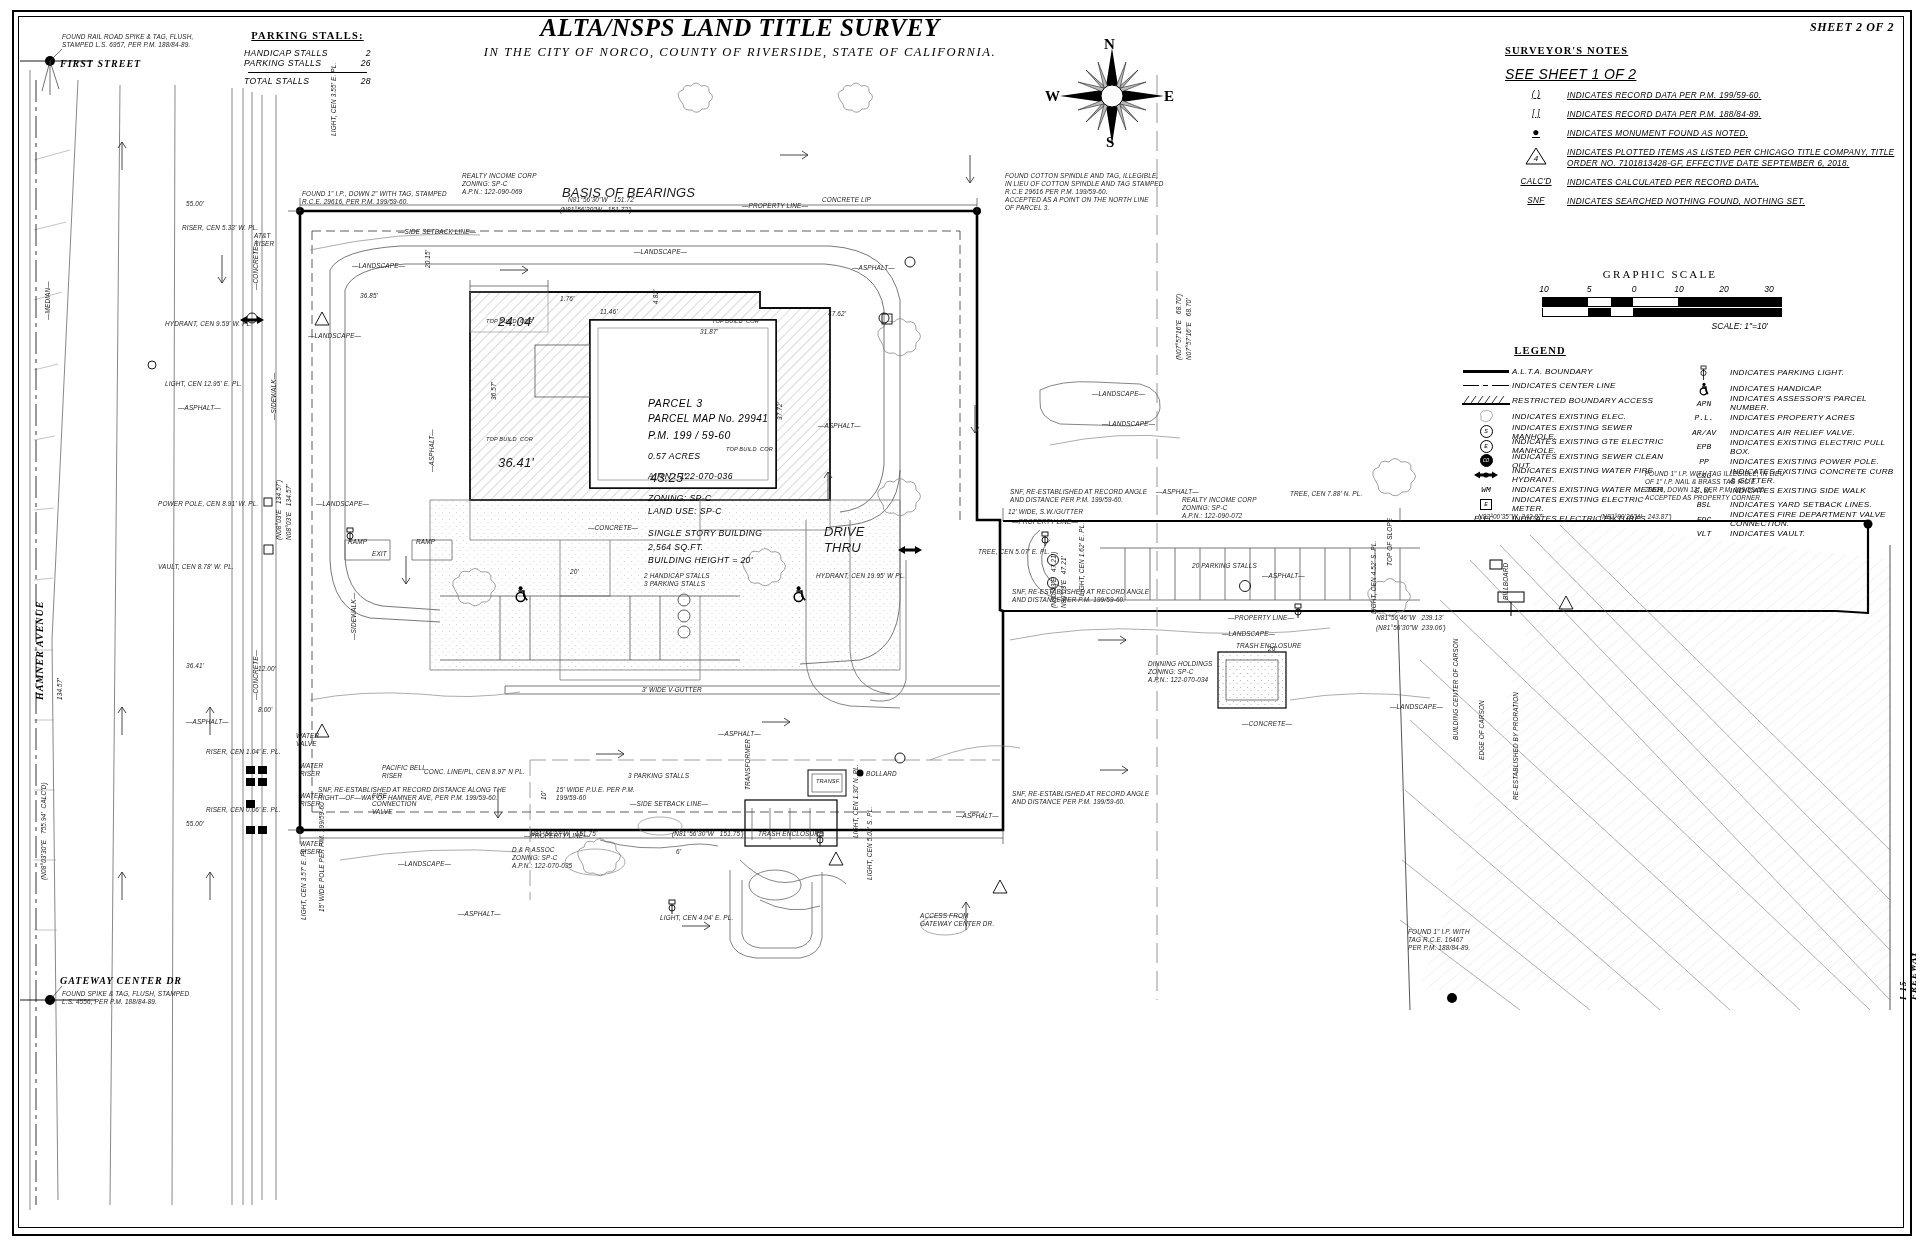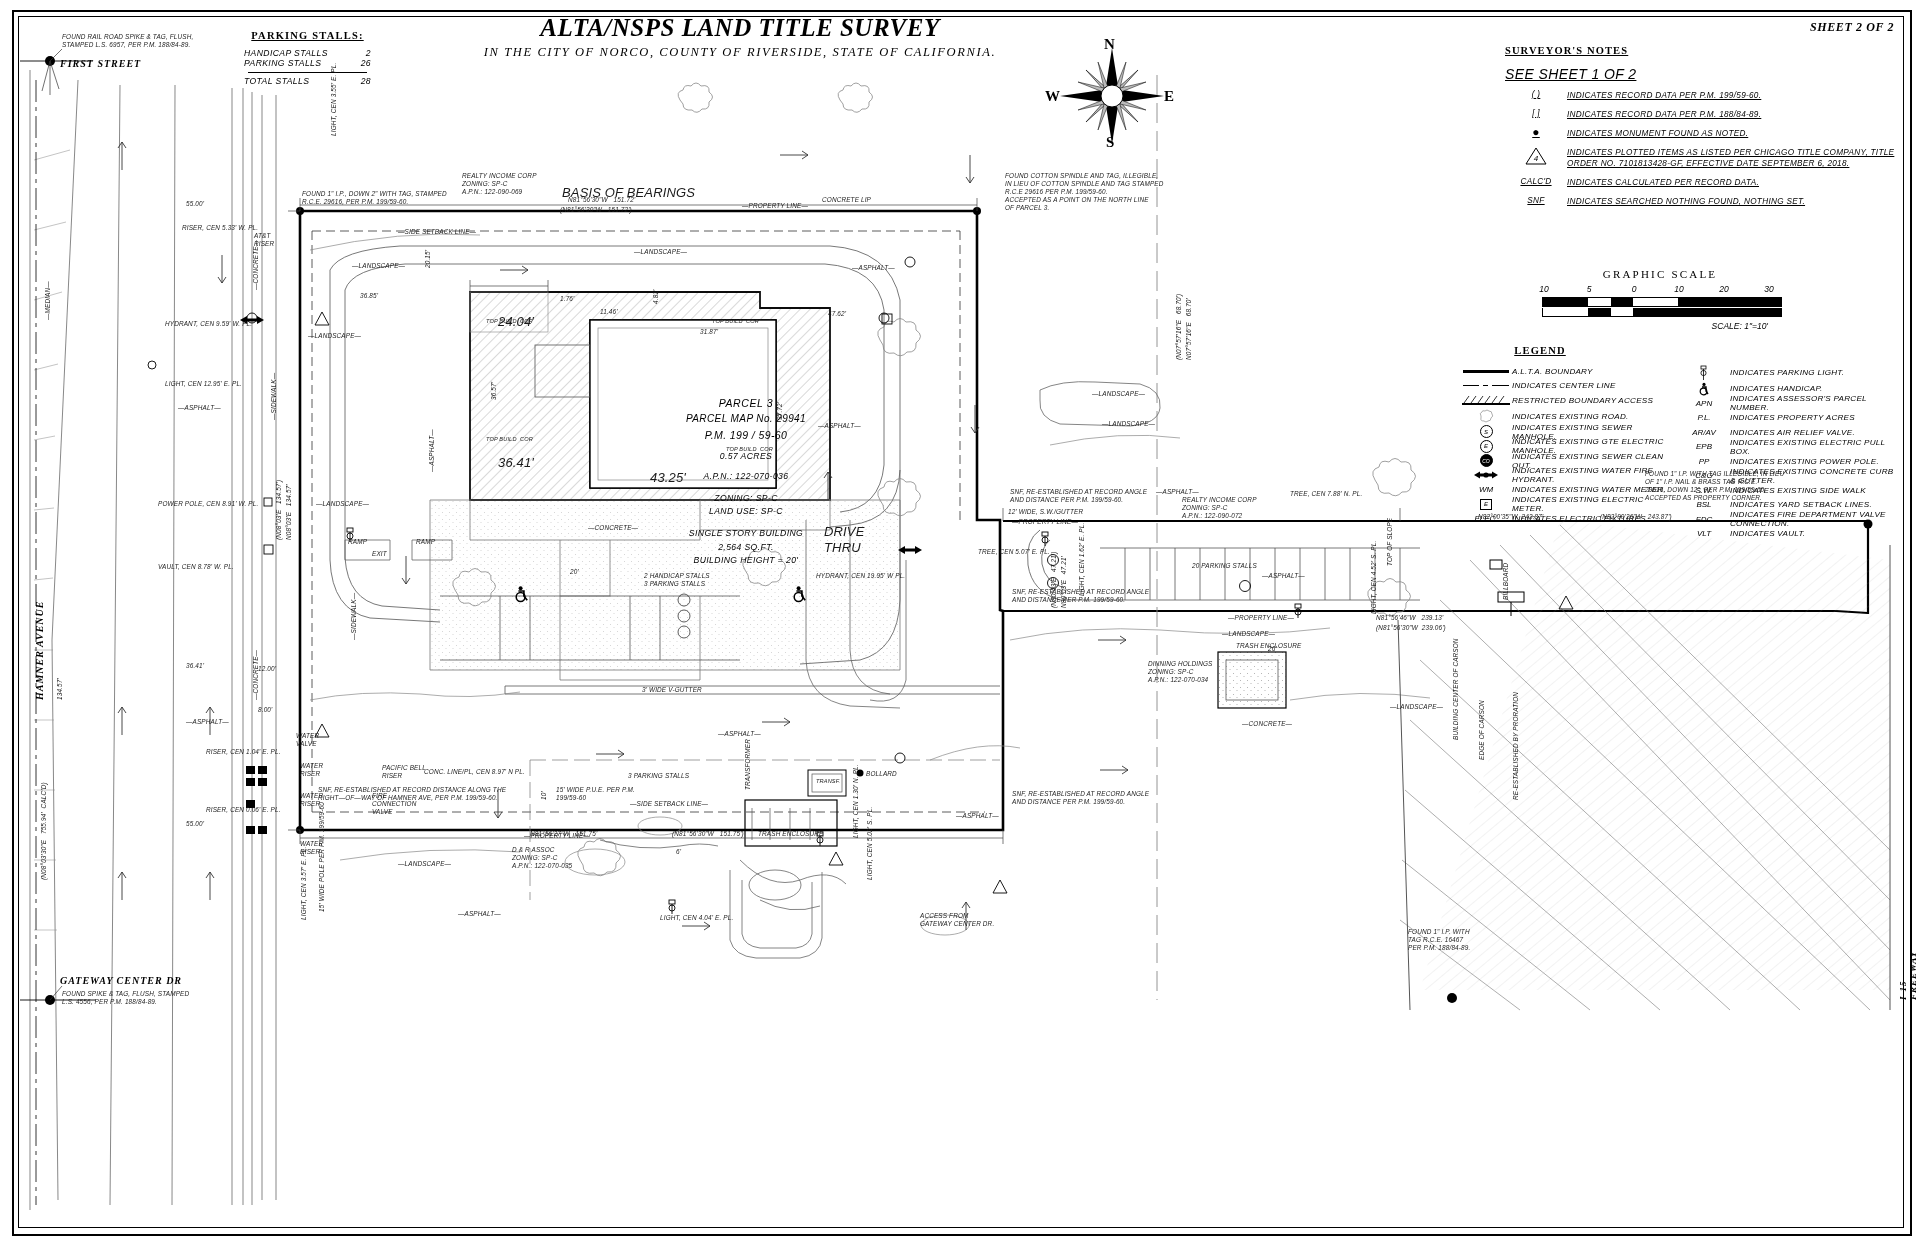--- a/index.html
+++ b/index.html
@@ -57,42 +57,42 @@
   #legend{position:absolute;left:1460px;top:345px;width:440px;}
   #legend .lh{font-family:"Liberation Serif",serif;font-weight:bold;font-size:10.5px;
               letter-spacing:1.2px;text-decoration:underline;font-style:normal;
               text-align:center;width:160px;}
   .lgrid{display:flex;margin-top:8px;}
   .lcol{position:relative;}
   .lcol.a{width:218px;}
   .lcol.b{width:222px;}
   .lrow{display:flex;align-items:center;height:14.5px;}
   .lsym{flex:0 0 52px;text-align:right;font-size:8px;font-style:italic;
-        display:flex;align-items:center;justify-content:center;}
+        display:flex;align-items:center;justify-content:center;font-family:Liberation Mono, monospace;}
   .ltxt{font-size:8.1px;font-style:italic;letter-spacing:.25px;}
   .lsym .hline{width:46px;height:2.6px;background:#000;}
   .lsym .cline{width:46px;height:7px;position:relative;}
   .lsym .cline i{position:absolute;top:3px;height:1px;background:#000;}
   .circ{width:11px;height:11px;border:1px solid #000;border-radius:50%;
         display:flex;align-items:center;justify-content:center;font-size:6px;font-style:italic;}
   .sq{width:10px;height:9px;border:1px solid #000;display:flex;align-items:center;
       justify-content:center;font-size:6px;font-style:italic;}
 
   
   #draw{position:absolute;left:0;top:0;width:1920px;height:1244px;}
 
   
   .ann{position:absolute;font-style:italic;font-size:6.4px;letter-spacing:.15px;
        color:#1a1a1a;white-space:pre;line-height:1.25;}
   .ann.s{font-size:5.6px;}
   .ann.m{font-size:13px;}
   .rot90{transform-origin:0 0;transform:rotate(-90deg);}
 
   
-  #parcelbox{position:absolute;left:648px;top:395px;width:196px;text-align:center;
+  #parcelbox{position:absolute;left:648px;top:395px;width:196px;text-align:left;
              font-style:italic;line-height:1.55;}
   #parcelbox .l1{font-size:10.5px;letter-spacing:.6px;}
   #parcelbox .l2{font-size:10px;letter-spacing:.4px;}
   #parcelbox .l3{font-size:10.5px;letter-spacing:.4px;}
   #parcelbox .l4{font-size:8.6px;margin-top:7px;letter-spacing:.4px;}
   #parcelbox .l5{font-size:8.6px;margin-top:7px;letter-spacing:.4px;}
   #parcelbox .l6{font-size:8.6px;margin-top:8px;letter-spacing:.4px;}
   #parcelbox .l8{font-size:8.6px;margin-top:9px;letter-spacing:.4px;}
 
   .street{position:absolute;font-family:"Liberation Serif",serif;font-style:italic;
@@ -250,21 +250,21 @@
               </svg>
             </div>
             <div class="ltxt">RESTRICTED BOUNDARY ACCESS</div>
           </div>
         <div class="lrow" style="height:17px;">
             <div class="lsym">
               <svg width="16" height="15" viewBox="0 0 16 15">
                 <path d="M3,7 Q1,4 4,3 Q4,1 7,2 Q9,0 11,2 Q14,2 14,5 Q16,7 13,9 Q13,12 10,12 Q8,14 6,12 Q2,12 3,9 Z" fill="none" stroke="#999" stroke-width=".8"></path>
               </svg>
             </div>
-            <div class="ltxt">INDICATES EXISTING ROAD.</div>
+            <div class="ltxt">INDICATES EXISTING ELEC.</div>
           </div>
         <div class="lrow">
             <div class="lsym">
               <span class="circ">S</span>
             </div>
             <div class="ltxt">INDICATES EXISTING SEWER MANHOLE.</div>
           </div>
         <div class="lrow">
             <div class="lsym">
               <span class="circ">E</span>

